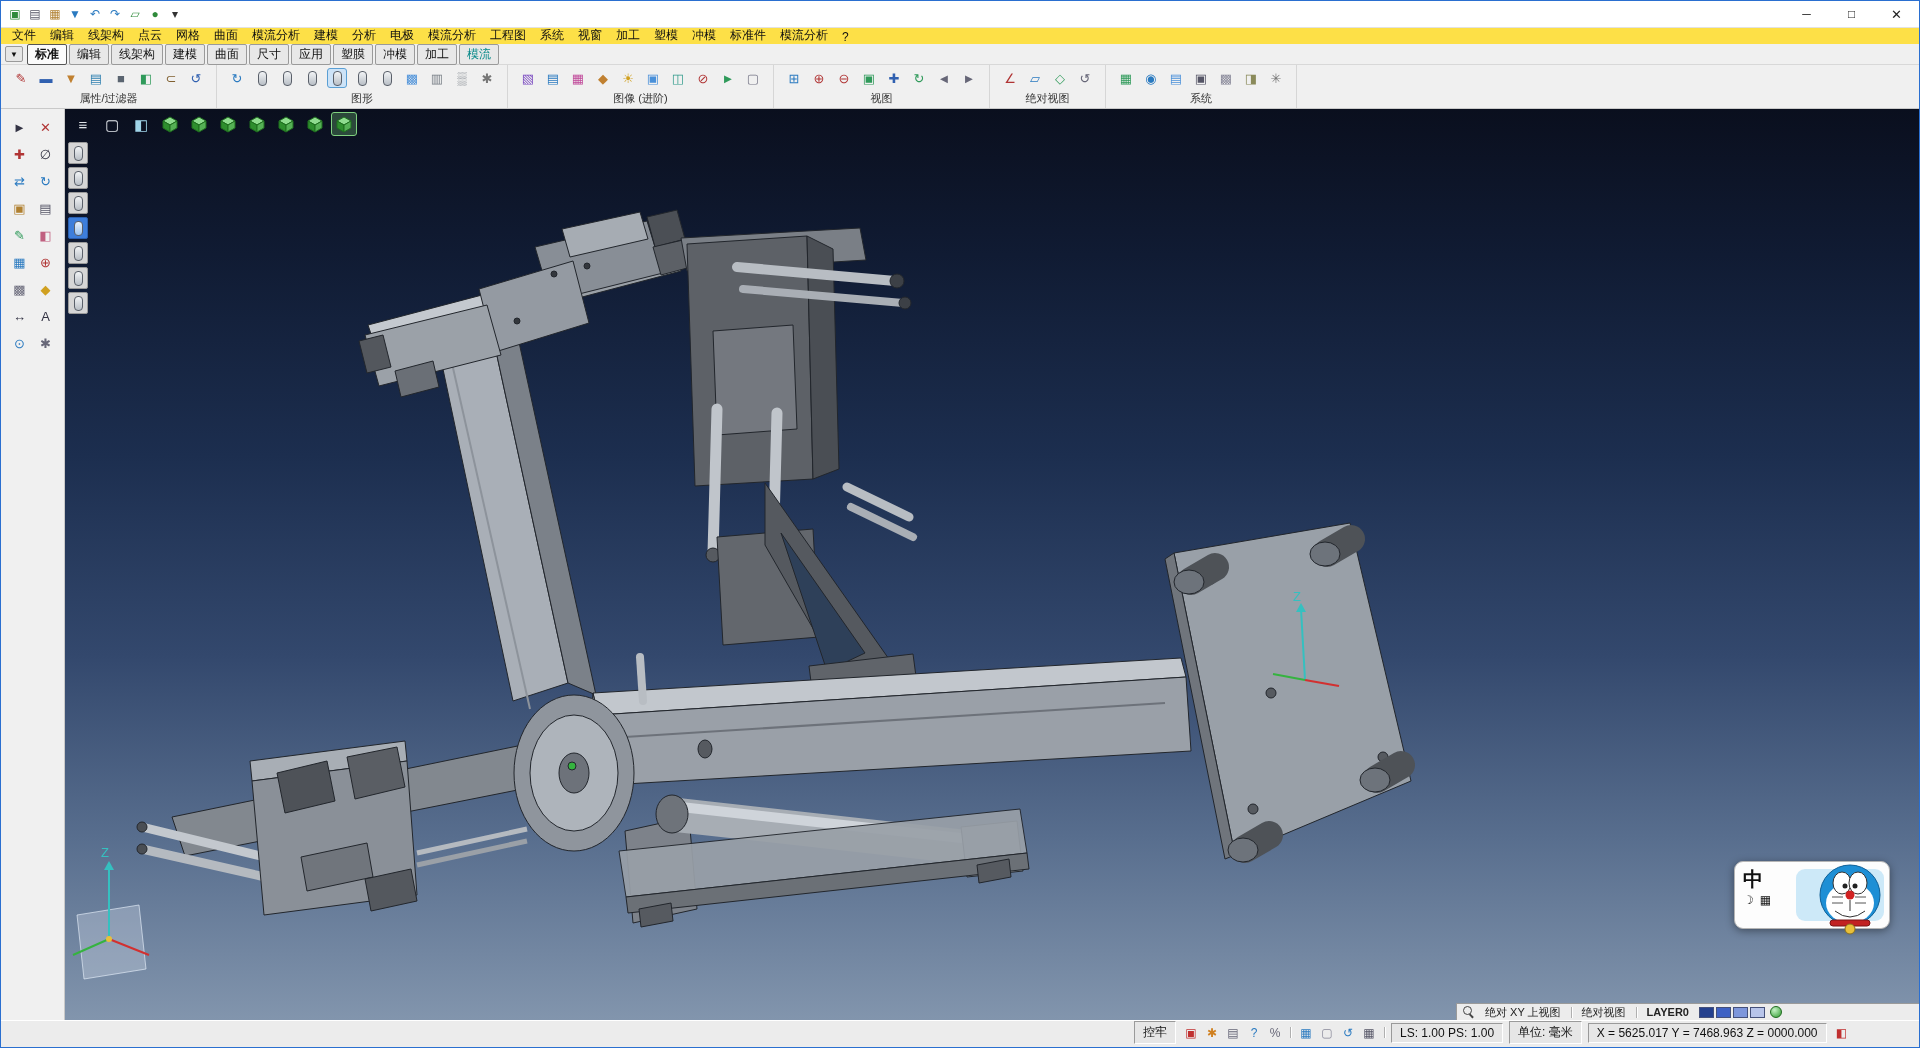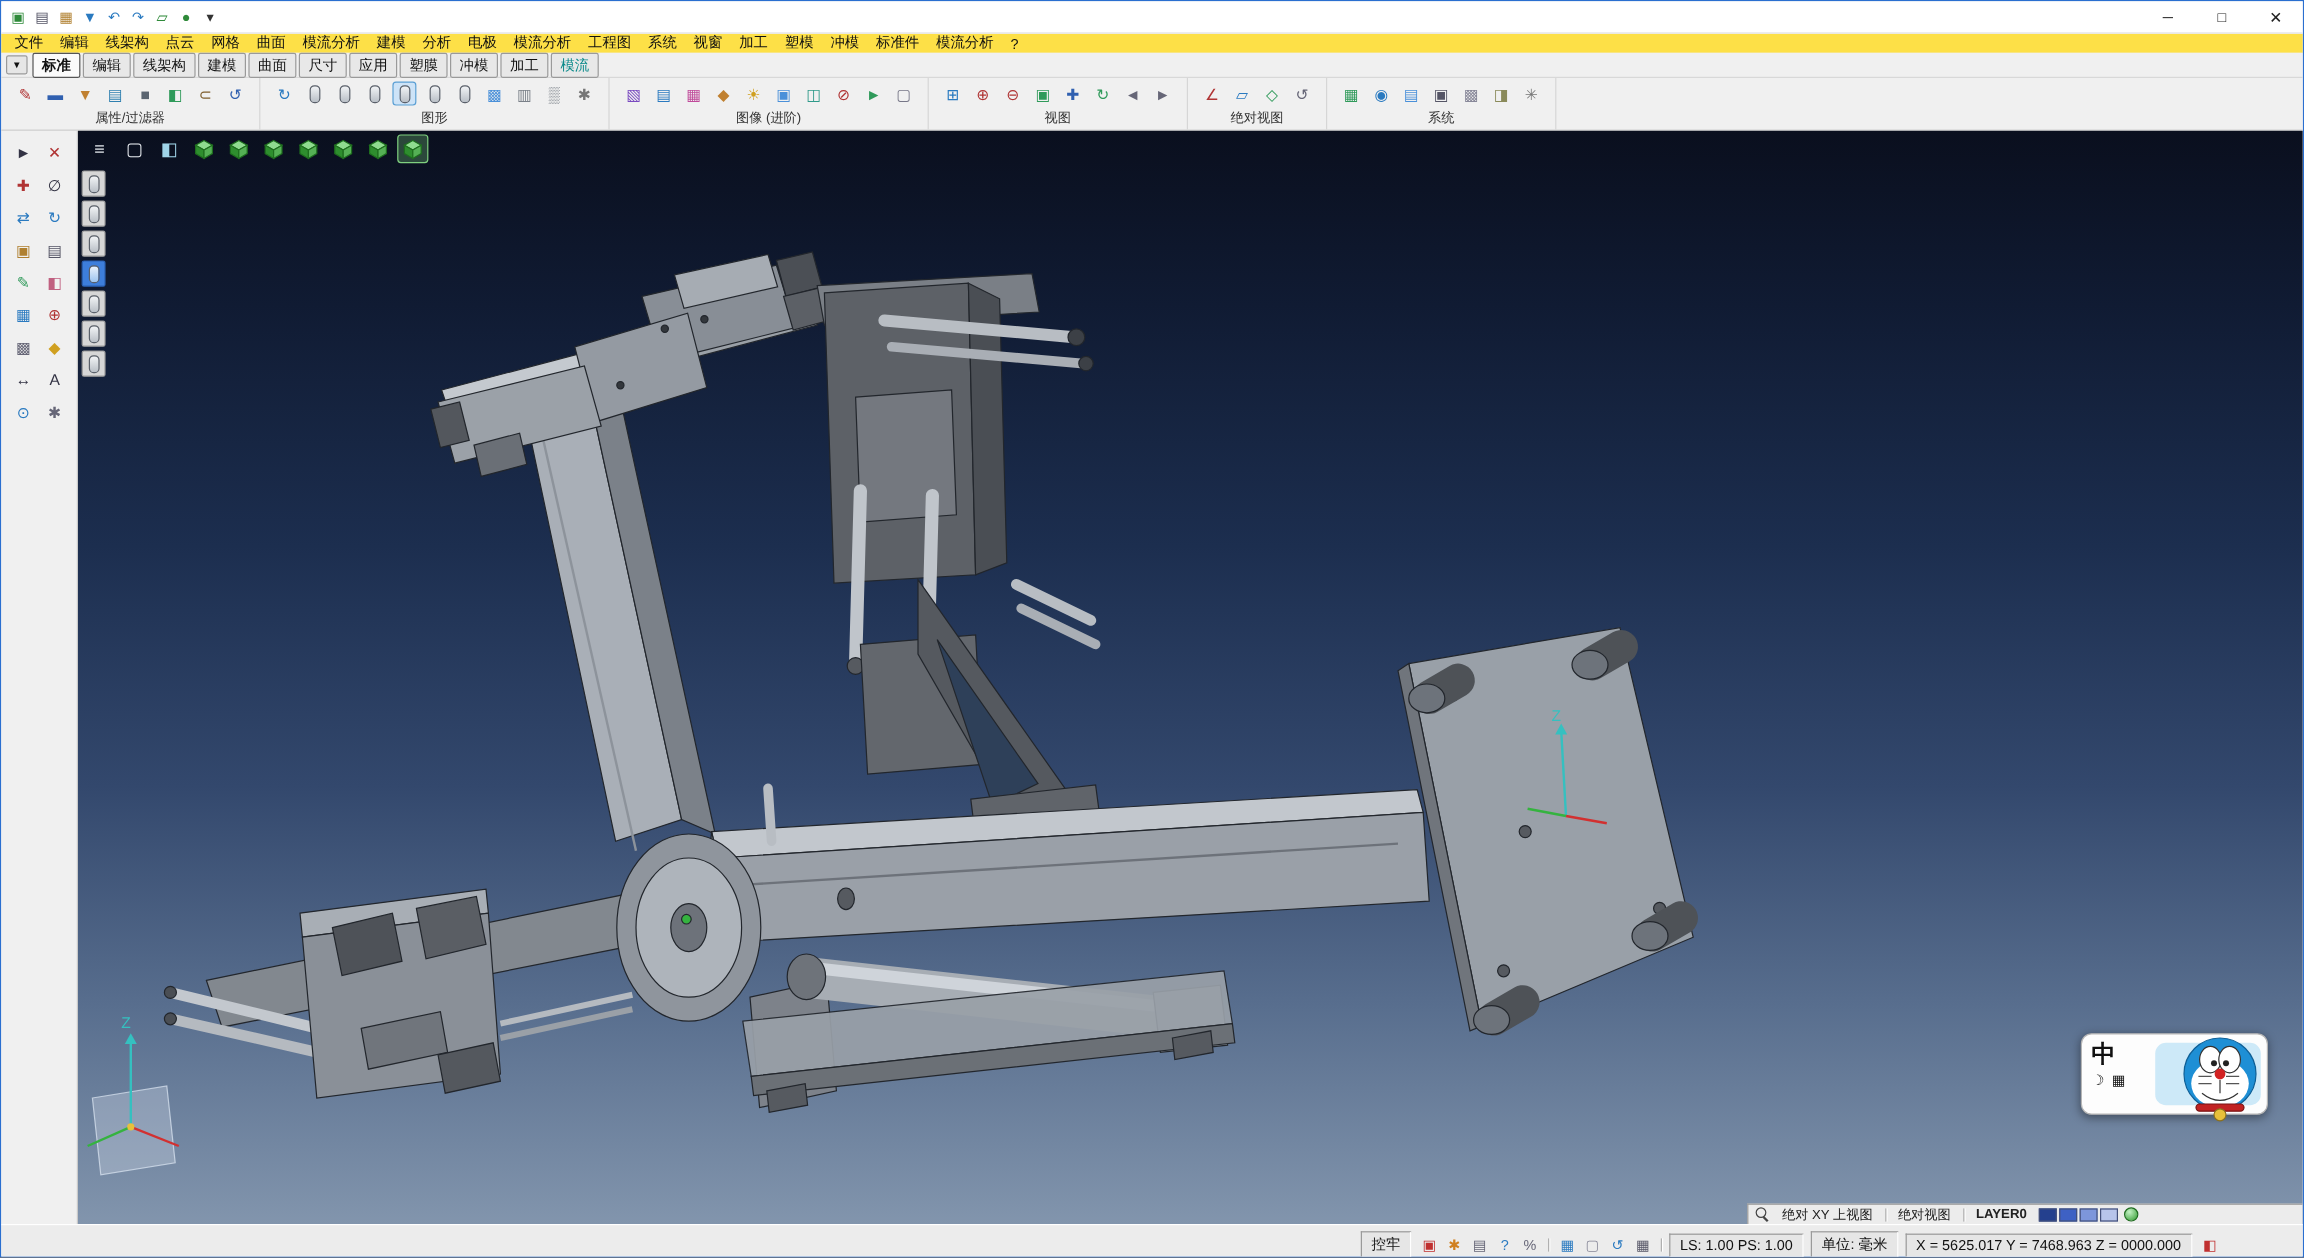--- a/index.html
+++ b/index.html
@@ -58,21 +58,21 @@
 .cell{padding:0 5px;white-space:nowrap;cursor:default}
 .cell.bold{font-weight:bold}
 .vsep{width:1px;height:11px;background:#b0b0b0;box-shadow:1px 0 0 #fff;flex:none}
 .swatch{width:15px;height:11px;border:1px solid #44507a;flex:none;display:inline-block}
 .orb{width:12px;height:12px;border-radius:50%;background:radial-gradient(circle at 35% 30%,#c4f2c4,#2f9a2f);border:1px solid #1d6b1d;flex:none}
 .mag{width:12px;height:12px;position:relative;flex:none}
 .mag::before{content:"";position:absolute;width:7px;height:7px;border:1.5px solid #444;border-radius:50%;left:0;top:0}
 .mag::after{content:"";position:absolute;width:5px;height:1.5px;background:#444;transform:rotate(45deg);left:6px;top:9px}
 
 
-.statusbar{height:29px;display:flex;background:#ececec;border-top:1px solid #ffffff;align-items:flex-end}
+.statusbar{height:29px;display:flex;background:#ececec;border-top:1px solid #ffffff;align-items:flex-start}
 .sb-dark{width:1127px;background:linear-gradient(180deg,#233754,#17263f)}
 .sb-items{flex:1;display:flex;align-items:center;gap:6px;padding:0 6px;font-size:12px}
 .sb-items .tile{width:18px;height:18px;font-size:12px}
 .sb-cell{border:1px solid;border-color:#9a9a9a #ffffff #ffffff #9a9a9a;padding:2px 8px;white-space:nowrap;background:#e6e6e6}
 
 
 .ime{position:absolute;left:1669px;top:752px;width:156px;height:68px;background:#fdfdfd;border:1px solid #b5b5b5;border-radius:9px;box-shadow:0 2px 8px rgba(0,0,0,.4);display:flex;padding:7px 8px}
 .ime-left{display:flex;flex-direction:column;gap:4px}
 .ime-lang{font-size:20px;font-weight:bold;line-height:1}
 .ime-mini{display:flex;gap:6px;font-size:12px;color:#111}

